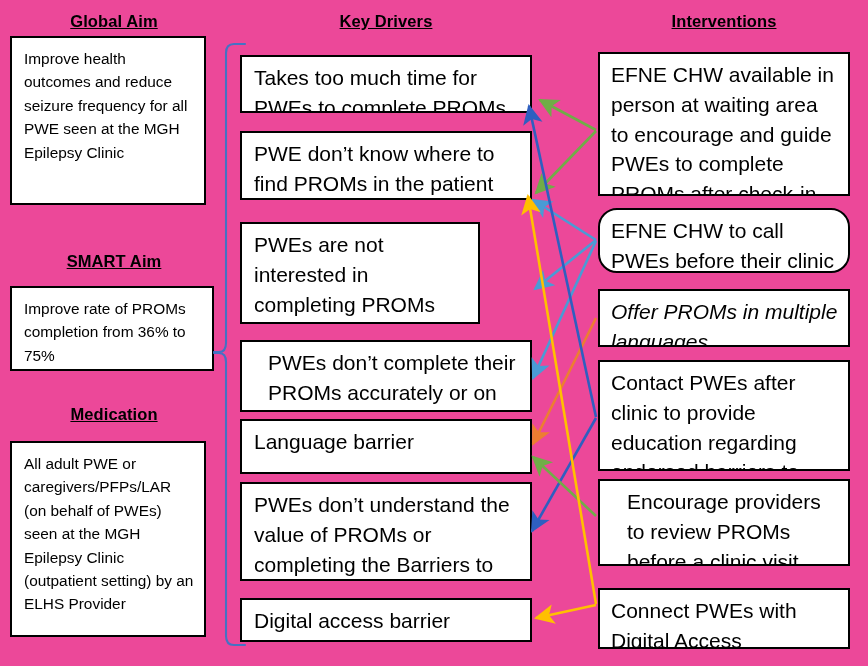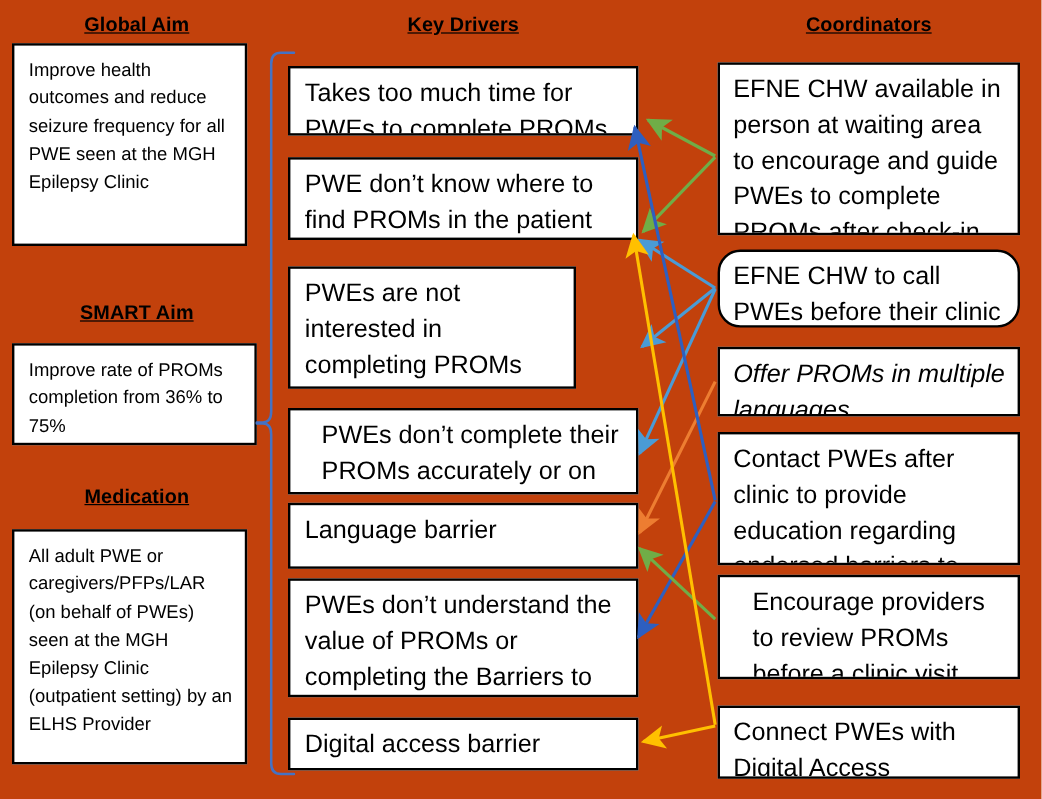--- a/index.html
+++ b/index.html
@@ -10,21 +10,21 @@
   }
   body {
     font-family: "Liberation Sans", sans-serif;
     color: #000000;
   }
   #canvas {
     position: relative;
     width: 868px;
     height: 666px;
     overflow: hidden;
-    background: #c2410c;
+    background: #ec4899;
   }
   .col-title {
     position: absolute;
     font-size: 16.5px;
     font-weight: bold;
     text-decoration: underline;
     text-align: center;
     white-space: nowrap;
     letter-spacing: 0.1px;
   }
@@ -72,21 +72,21 @@
 <div id="canvas">
 
   <div class="col-title" style="left:14px; top:12px; width:200px;">Global Aim</div>
 
   <div class="col-title" style="left:14px; top:252px; width:200px;">SMART Aim</div>
 
   <div class="col-title" style="left:14px; top:405px; width:200px;">Medication</div>
 
   <div class="col-title" style="left:240px; top:12px; width:292px;">Key Drivers</div>
 
-  <div class="col-title" style="left:598px; top:12px; width:252px;">Coordinators</div>
+  <div class="col-title" style="left:598px; top:12px; width:252px;">Interventions</div>
 
   <div class="node aim" style="left:10px; top:36px; width:196px; height:169px;">Improve health outcomes and reduce seizure frequency for all PWE seen at the MGH Epilepsy Clinic</div>
 
   <div class="node aim" style="left:10px; top:286px; width:204px; height:85px;">Improve rate of PROMs completion from 36% to 75%</div>
 
   <div class="node aim" style="left:10px; top:441px; width:196px; height:196px;">All adult PWE or caregivers/PFPs/LAR (on behalf of PWEs) seen at the MGH Epilepsy Clinic (outpatient setting) by an ELHS Provider</div>
 
   <div class="node driver" style="left:240px; top:55px; width:292px; height:58px;">Takes too much time for PWEs to complete PROMs before clinic</div>
 
   <div class="node driver" style="left:240px; top:131px; width:292px; height:69px;">PWE don’t know where to find PROMs in the patient portal</div>

